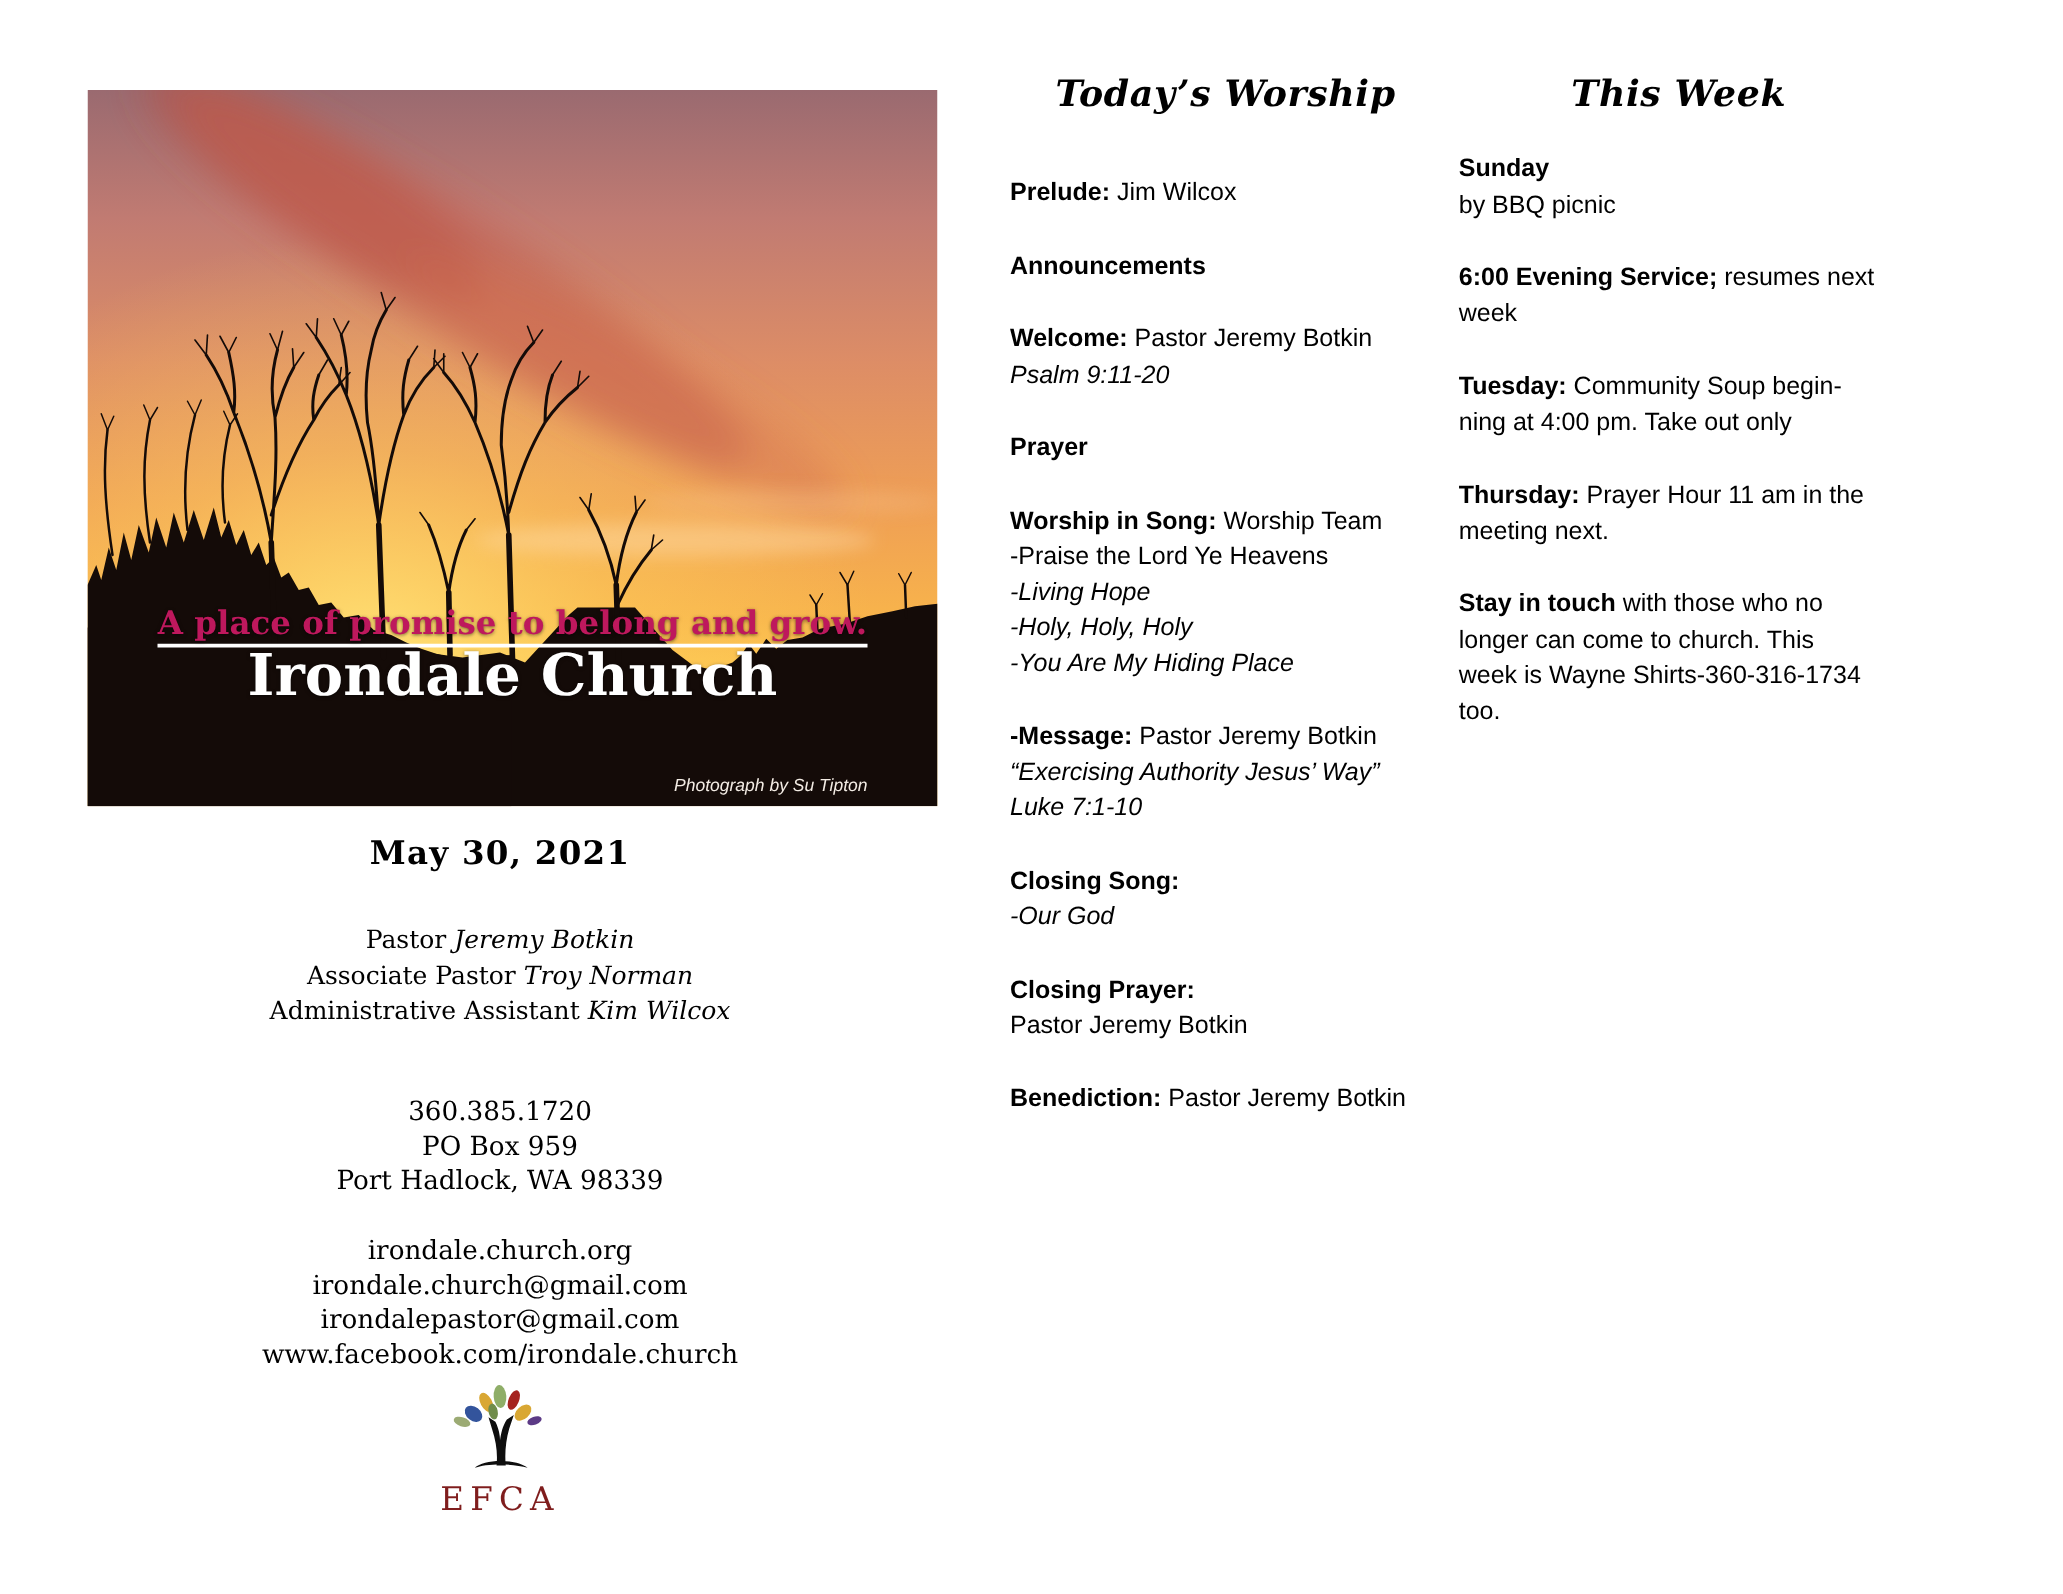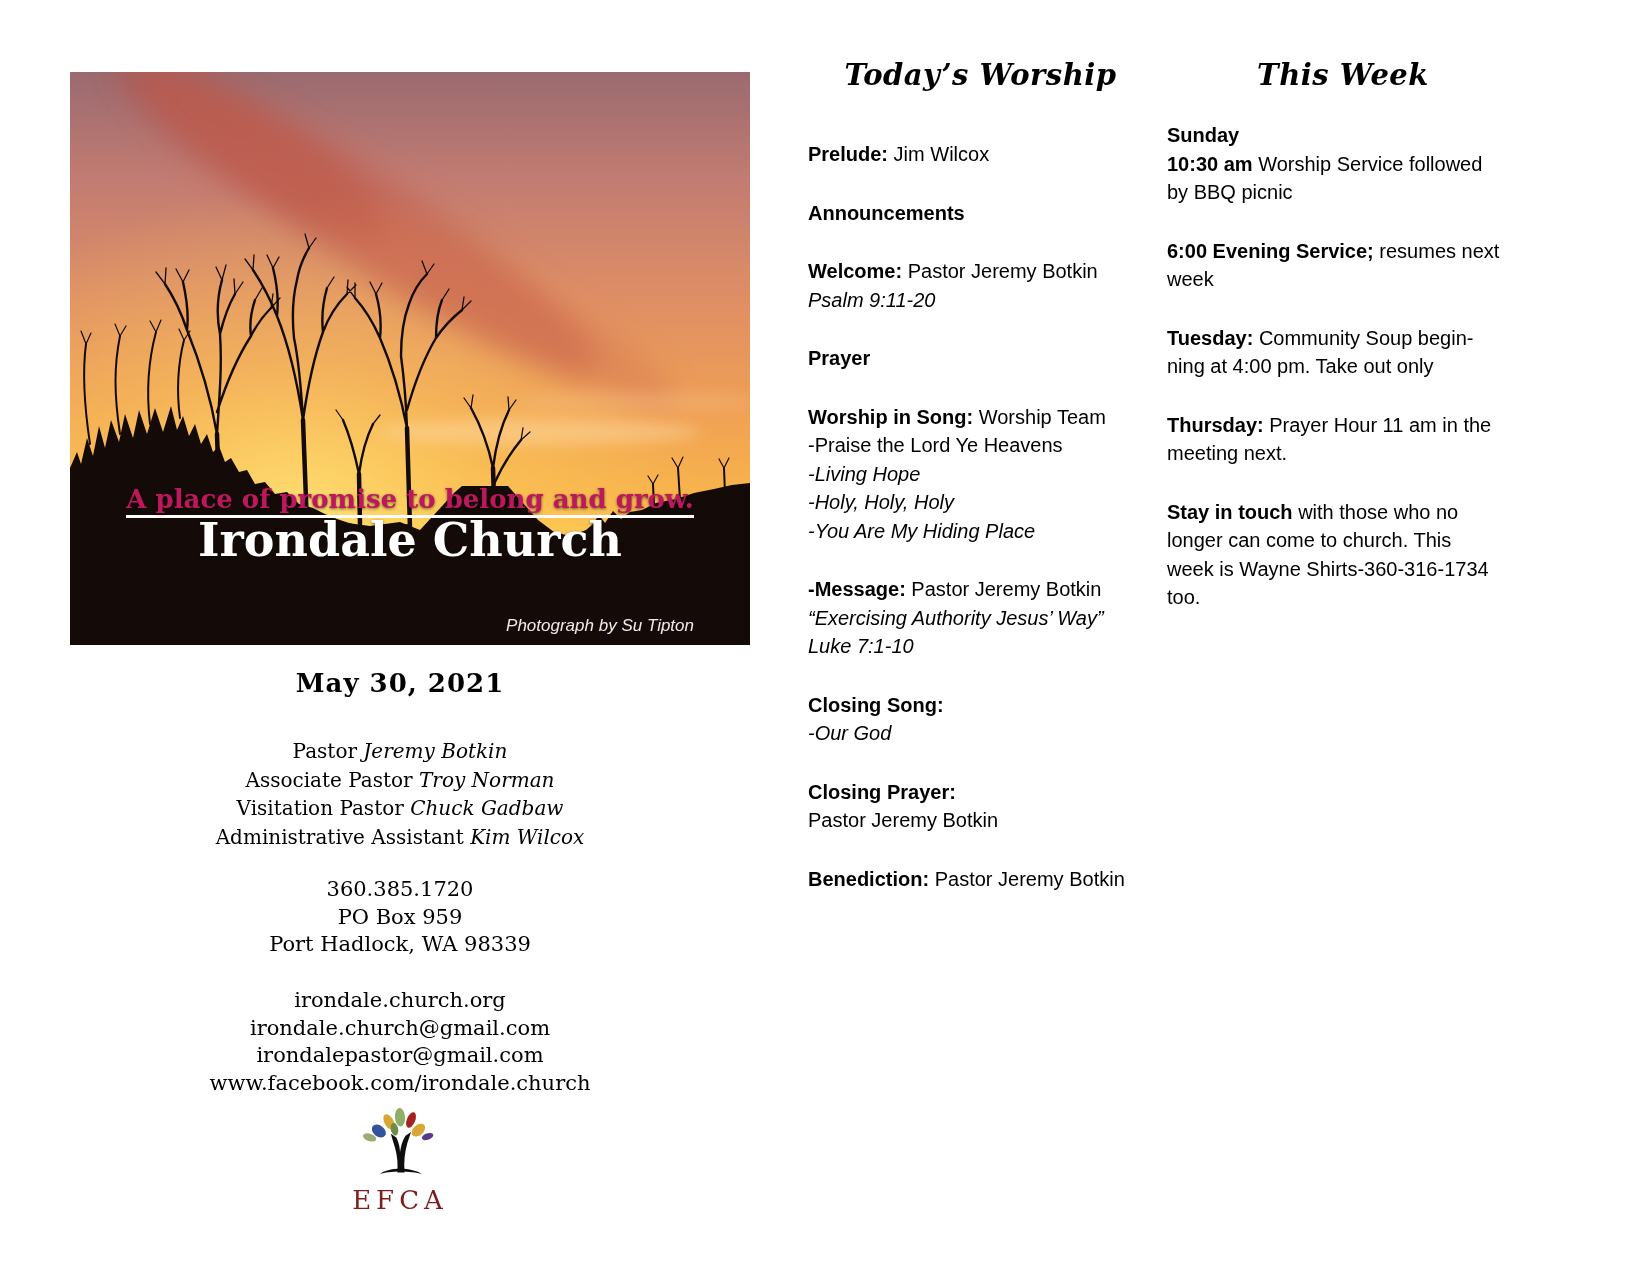--- a/index.html
+++ b/index.html
@@ -9,21 +9,21 @@
   
   .photo{position:absolute;left:70px;top:72px;width:680px;height:573px;}
   .photo>svg{position:absolute;left:0;top:0;}
   .slogan{position:absolute;left:0;right:0;top:412px;text-align:center;white-space:nowrap;
           font-family:"DejaVu Serif",serif;font-weight:bold;font-size:26px;color:#be185d;
           text-shadow:0 1px 3px rgba(0,0,0,.55);}
   .slogan span{border-bottom:3px solid #fff;padding-bottom:1px;}
   .church-name{position:absolute;left:0;right:0;top:441px;text-align:center;white-space:nowrap;
           font-family:"DejaVu Serif",serif;font-weight:bold;font-size:46px;
           color:#fff;text-shadow:0 1px 3px rgba(0,0,0,.5);}
-  .credit{position:absolute;right:56px;bottom:9px;font-style:italic;font-size:17px;color:#f3ece4;}
+  .credit{position:absolute;right:56px;bottom:9px;font-style:italic;font-size:14px;color:#f3ece4;}
 
   
   .lc{position:absolute;left:70px;width:660px;text-align:center;font-family:"DejaVu Serif",serif;}
   .date{top:668px;font-weight:bold;font-size:26px;letter-spacing:1px;}
   .staff{top:737px;font-size:21px;line-height:28.5px;}
   .contact{top:876px;font-size:21px;line-height:27.5px;}
   .links{top:987px;font-size:21px;line-height:27.5px;}
   .efca{top:1106px;}
   .efca-label{font-family:"DejaVu Serif",serif;font-size:26px;letter-spacing:5px;margin-top:1px;color:#7f1d1d;}
 
@@ -108,21 +108,20 @@
     <div class="slogan"><span>A place of promise to belong and grow.</span></div>
     <div class="church-name">Irondale Church</div>
     <div class="credit">Photograph by Su Tipton</div>
   </div>
 
   <div class="lc date">May 30, 2021</div>
   <div class="lc staff">
       <div class="para">
         <div class="line"><span>Pastor </span><span class="i">Jeremy Botkin</span></div>
         <div class="line"><span>Associate Pastor </span><span class="i">Troy Norman</span></div>
-        <div class="line"><span>Visitation Pastor </span><span class="i">Chuck Gadbaw</span></div>
         <div class="line"><span>Administrative Assistant </span><span class="i">Kim Wilcox</span></div>
       </div>
     </div>
   <div class="lc contact">
       <div class="line">360.385.1720</div>
       <div class="line">PO Box 959</div>
       <div class="line">Port Hadlock, WA 98339</div>
     </div>
   <div class="lc links">
       <div class="line">irondale.church.org</div>
@@ -187,21 +186,20 @@
           <div class="line"><span class="b">Benediction:</span><span> Pastor Jeremy Botkin</span></div>
         </div>
       </div>
   </div>
 
   <div class="col" id="week">
     <div class="col-heading">This Week</div>
     <div class="body">
         <div class="para">
           <div class="line"><span class="b">Sunday</span></div>
-          <div class="line"><span class="b">10:30 am</span><span> Worship Service followed</span></div>
           <div class="line"><span>by BBQ picnic</span></div>
         </div>
         <div class="para">
           <div class="line"><span class="b">6:00 Evening Service;</span><span> resumes next</span></div>
           <div class="line"><span>week</span></div>
         </div>
         <div class="para">
           <div class="line"><span class="b">Tuesday:</span><span> Community Soup begin-</span></div>
           <div class="line"><span>ning at 4:00 pm. Take out only</span></div>
         </div>

